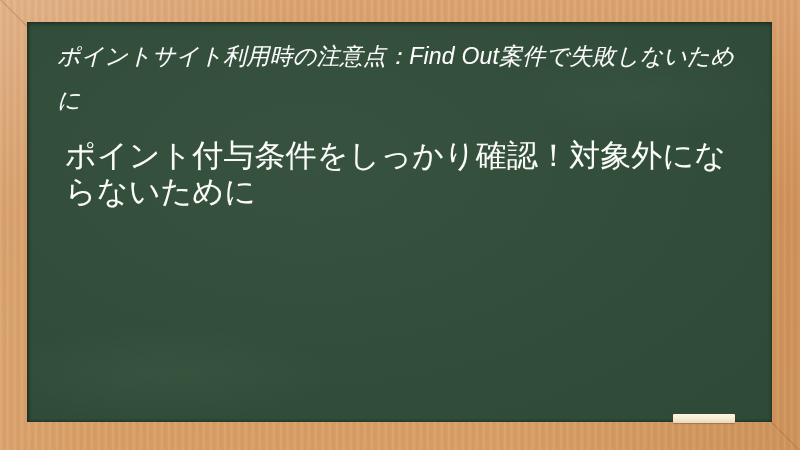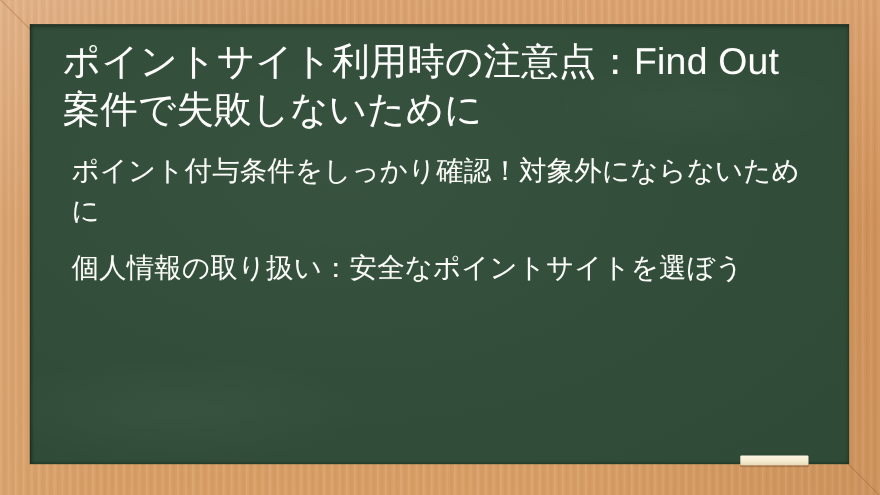--- a/index.html
+++ b/index.html
@@ -83,40 +83,41 @@
     background:
       radial-gradient(ellipse 260px 70px at 18% 88%, rgba(230,240,225,0.035), rgba(0,0,0,0) 70%),
       radial-gradient(ellipse 200px 60px at 82% 18%, rgba(230,240,225,0.028), rgba(0,0,0,0) 70%);
   }
 
   
   #headline {
     position: relative;
     margin: 0;
     padding: 0 10px 0 6px;
-    font-size: 34px;
+    font-size: 23px;
     line-height: 44px;
     font-weight: 400;
     color: #fdfdfb;
     letter-spacing: 0.2px;
     text-shadow: 0 0 1px rgba(255,255,255,0.22);
     white-space: pre-wrap;
+    font-style: italic;
   }
 
   
   #topic-list {
     position: relative;
     list-style: none;
     margin: 16px 0 0 0;
     padding: 0;
   }
   .topic-item {
     padding: 0 10px 0 14px;
     margin-bottom: 16px;
-    font-size: 25px;
+    font-size: 31px;
     line-height: 36px;
     font-weight: 400;
     color: #fbfcf8;
     letter-spacing: 0.1px;
     text-shadow: 0 0 1px rgba(255,255,255,0.18);
   }
   .topic-item:last-child { margin-bottom: 0; }
 
   
   #chalk-stick {
@@ -141,20 +142,19 @@
   <span class="frame-miter miter-br"></span>
 
   <div id="chalkboard">
 
     <span class="board-dust"></span>
 
     <h1 id="headline">ポイントサイト利用時の注意点：Find Out案件で失敗しないために</h1>
 
     <ul id="topic-list">
       <li class="topic-item">ポイント付与条件をしっかり確認！対象外にならないために</li>
-      <li class="topic-item">個人情報の取り扱い：安全なポイントサイトを選ぼう</li>
     </ul>
 
   </div>
 
   <span id="chalk-stick"></span>
 
 </div>
 
 </body></html>

